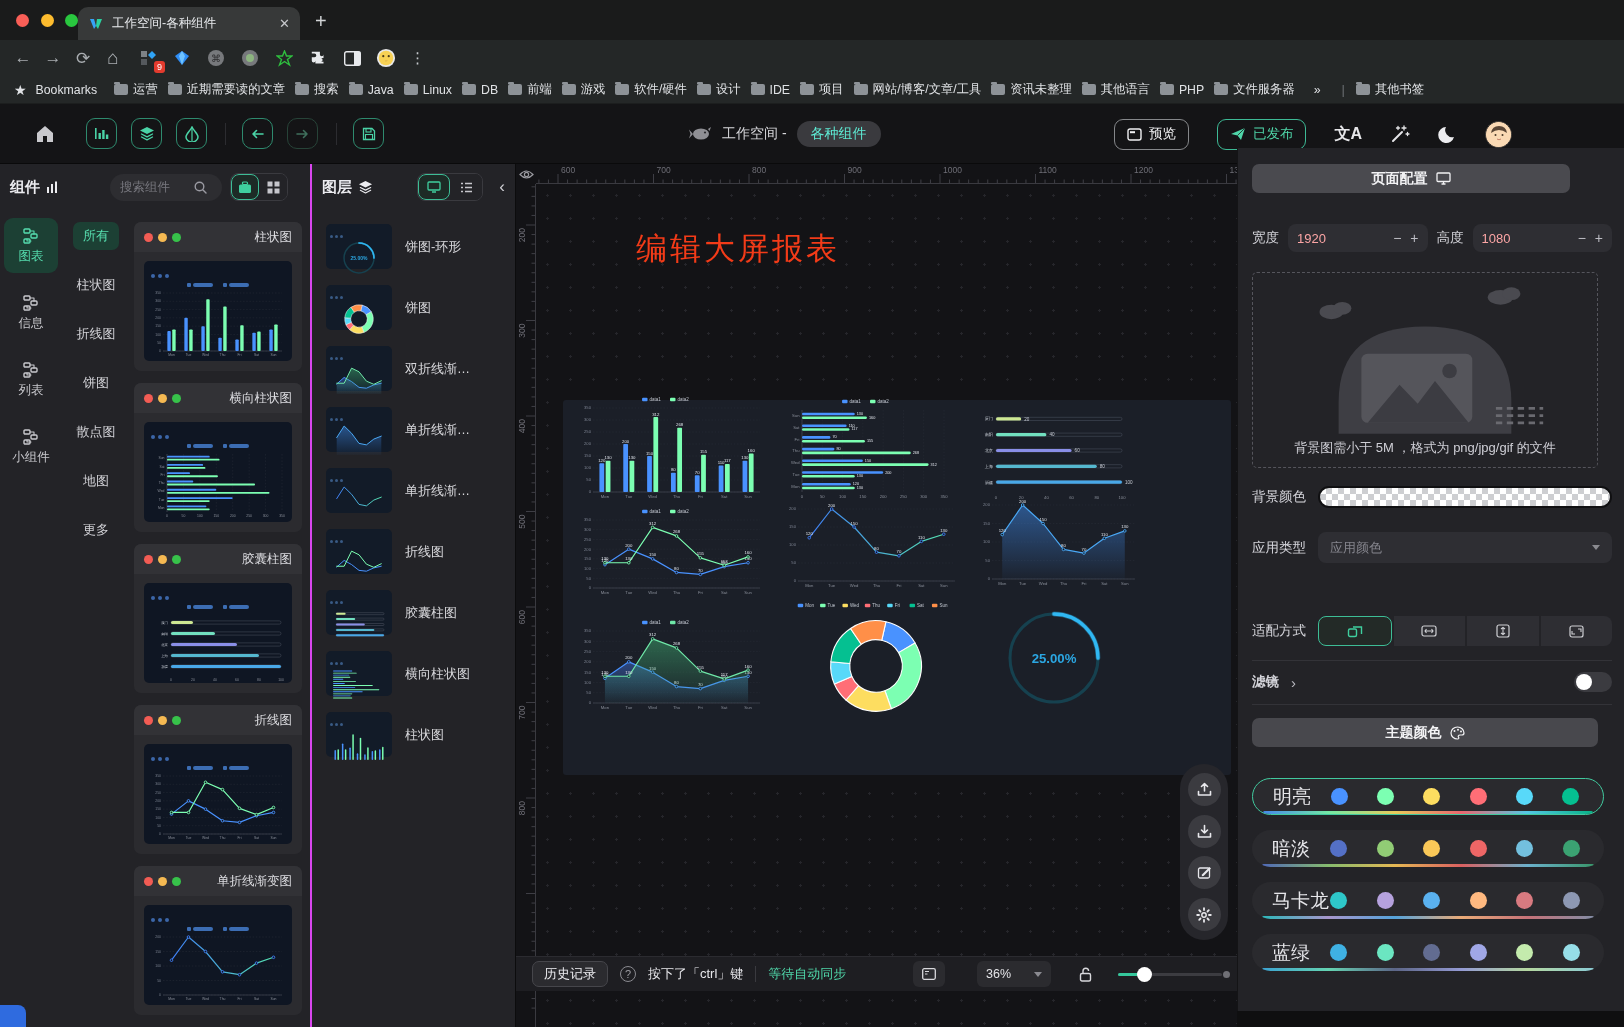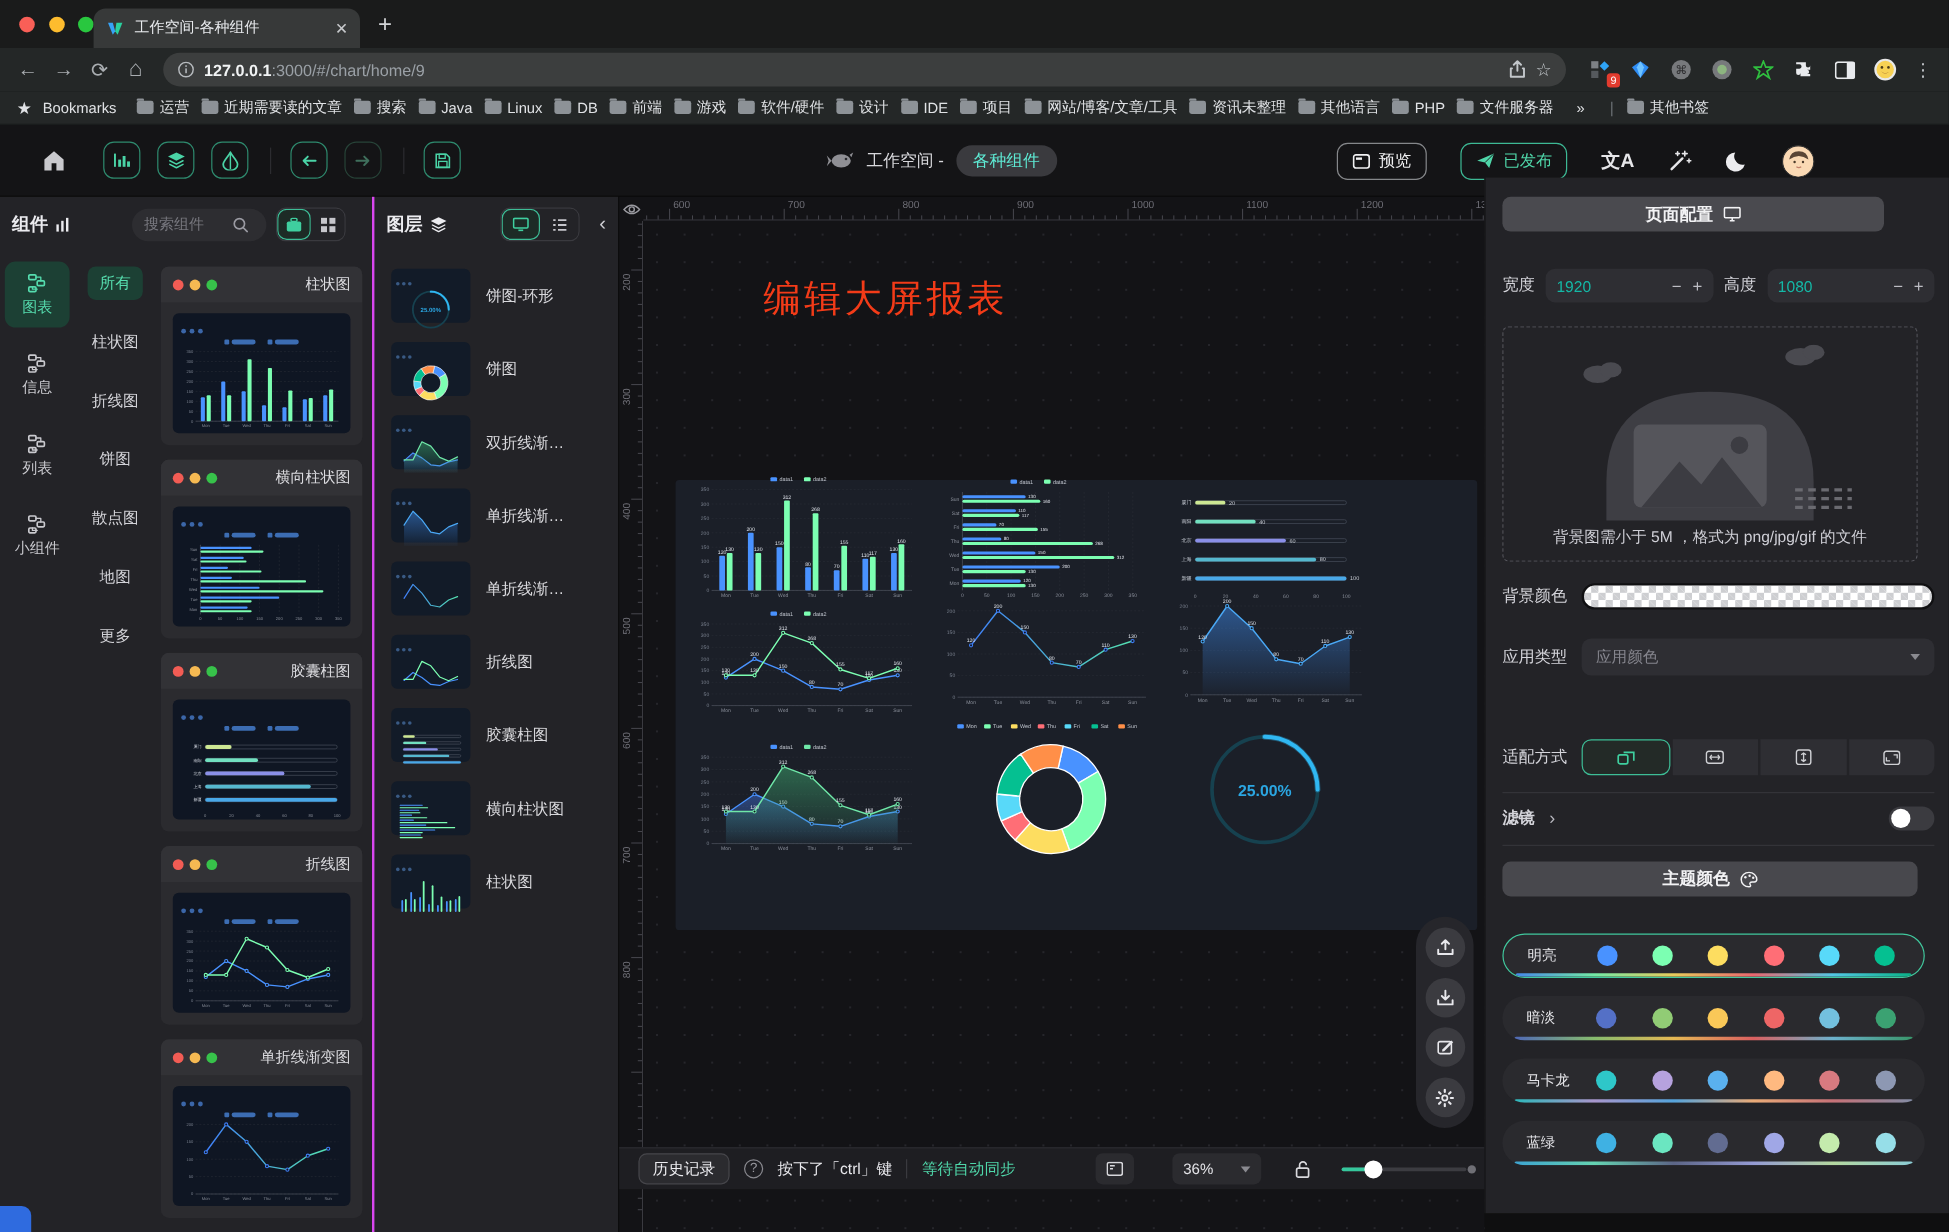--- a/index.html
+++ b/index.html
@@ -109,41 +109,41 @@
   #zoom-slider{position:relative;width:104px;height:3px;background:#3c3c41;border-radius:2px;margin-left:14px}
   #zoom-fill{position:absolute;left:0;top:0;height:3px;width:26px;background:#35c79c;border-radius:2px}
   #zoom-knob{position:absolute;left:19px;top:-6px;width:15px;height:15px;border-radius:50%;background:#fff}
   #zoom-dot{position:absolute;right:-8px;top:-2px;width:7px;height:7px;border-radius:50%;background:#6f6f75}
 
   
   .rp-label{color:#d4d4da;font-size:13.5px;flex:0 0 auto}
   #rp-head{position:absolute;left:14px;top:16px;width:318px;height:29px;background:#4a4a4f;border-radius:7px;display:flex;align-items:center;justify-content:center;gap:8px;color:#f2f2f4;font-size:14px;font-weight:bold}
   #rp-size{position:absolute;left:14px;top:76px;width:360px;display:flex;align-items:center;gap:9px}
   .stepper{height:28px;background:#2e2e33;border-radius:8px;display:flex;align-items:center;padding:0 9px;gap:9px;flex:1}
-  .stepper .val{color:#14b8a6;font-size:13px;flex:1}
+  .stepper .val{color:#fca5a5;font-size:13px;flex:1}
   .stepper .op{color:#bdbdc4;font-size:14px}
   #rp-upload{position:absolute;left:14px;top:124px;width:346px;height:196px;border:1px dashed #55555c;border-radius:5px;display:flex;flex-direction:column;align-items:center;justify-content:flex-end;padding-bottom:10px}
   #upload-hint{color:#cfcfd6;font-size:13px;margin-top:4px}
   .rp-row{position:absolute;left:14px;width:360px;display:flex;align-items:center;gap:12px}
   #checker-bar{flex:1;height:22px;border-radius:11px;border:2px solid #101012;background:#fff;background-image:linear-gradient(45deg,#cdced1 25%,transparent 25%,transparent 75%,#cdced1 75%),linear-gradient(45deg,#cdced1 25%,#ffffff 25%,#ffffff 75%,#cdced1 75%);background-size:12px 12px;background-position:0 0,6px 6px}
   #app-type-select{flex:1;height:31px;background:#2e2e33;border-radius:8px;display:flex;align-items:center;padding:0 12px;color:#85858d;font-size:13px}
   .clear-btn{flex:1;height:29px;background:#2e2e33;border-radius:8px;display:flex;align-items:center;justify-content:center;color:#84848b;font-size:13px}
   #fit-group{flex:1;display:flex;gap:2px}
   .fit-seg{flex:1;height:30px;background:#2e2e33;display:flex;align-items:center;justify-content:center}
   .fit-seg:first-child{border-radius:8px 0 0 8px}
   .fit-seg:last-child{border-radius:0 8px 8px 0}
   .fit-seg.active{border:1px solid #3dbd96;border-radius:8px;background:#232a27}
   .rp-hr{position:absolute;left:14px;width:360px;height:1px;background:#333338}
   #filter-row{justify-content:flex-start}
   .switch{margin-left:auto;width:38px;height:20px;border-radius:10px;background:#3b3b40;position:relative}
   .switch .knob{position:absolute;left:2px;top:2px;width:16px;height:16px;border-radius:50%;background:#fff}
   #theme-btn{position:absolute;left:14px;top:570px;width:346px;height:29px;background:#48484d;border-radius:7px;display:flex;align-items:center;justify-content:center;gap:8px;color:#f2f2f4;font-size:14px;font-weight:bold}
   .theme-row{position:absolute;left:14px;width:352px;height:37px;background:#2a2a2e;border-radius:19px;display:flex;align-items:center;padding:0 24px 0 20px;overflow:hidden}
   .theme-row.selected{border:1.5px solid #41c99e}
-  .theme-name{color:#e6e6ea;font-size:12px;width:58px}
+  .theme-name{color:#e6e6ea;font-size:19px;width:58px}
   .theme-dots{flex:1;display:flex;justify-content:space-between;align-items:center}
   .cdot{width:17px;height:17px;border-radius:50%}
   .theme-underline{position:absolute;left:10px;right:10px;bottom:0;height:3px;border-radius:2px;opacity:.9}
 
   #edge-pill{position:absolute;left:0;top:1005px;width:26px;height:22px;background:#2f6bdf;border-radius:0 8px 0 0}
   .ic{stroke:currentColor;fill:none;stroke-width:1.6;stroke-linecap:round;stroke-linejoin:round}
 </style>
 </head>
 <body>
 
@@ -162,33 +162,20 @@
     <span class="tab-close">✕</span>
   </div>
   <div id="new-tab">+</div>
 </div>
 
 <div id="chrome-nav">
   <span class="nav-ic" style="margin-left:8px">←</span>
   <span class="nav-ic">→</span>
   <span class="nav-ic">⟳</span>
   <span class="nav-ic" style="font-size:19px">⌂</span>
-  <div id="omnibox">
-    <svg width="14" height="14" viewBox="0 0 14 14">
-      <circle cx="7" cy="7" r="6" fill="none" stroke="#b6babe" stroke-width="1.2"></circle>
-      <rect x="6.4" y="6" width="1.3" height="4" fill="#b6babe"></rect>
-        <rect x="6.4" y="3.4" width="1.3" height="1.3" fill="#b6babe"></rect>
-    </svg>
-    <span><span id="url-host">127.0.0.1</span><span id="url-rest">:3000/#/chart/home/9</span></span>
-    <span class="omni-spacer"></span>
-    <svg width="15" height="16" viewBox="0 0 15 16">
-      <path d="M7.5 1.5 V9 M4.5 4 L7.5 1 L10.5 4 M3 7 H2 V14 H13 V7 H12" class="ic" style="color:#c3c7cb"></path>
-    </svg>
-    <span style="color:#c3c7cb;font-size:15px">☆</span>
-  </div>
   <div class="ext-row">
     <span class="ext">
       <svg width="16" height="16" viewBox="0 0 16 16">
           <rect x="1" y="1" width="6" height="6" fill="#7d8185"></rect>
           <rect x="1" y="9" width="6" height="6" fill="#55595d"></rect>
           <polygon points="12,1 16,5 12,9 8,5" fill="#2fa3f5"></polygon>
         </svg>
       <span class="badge9">9</span>
     </span>
     <span class="ext">

